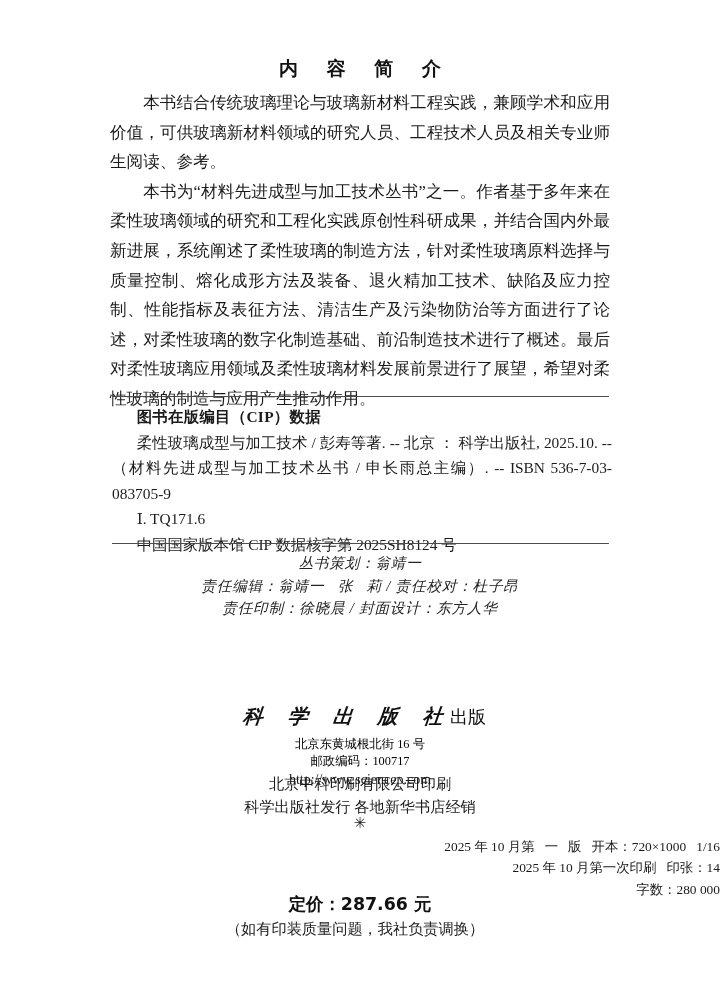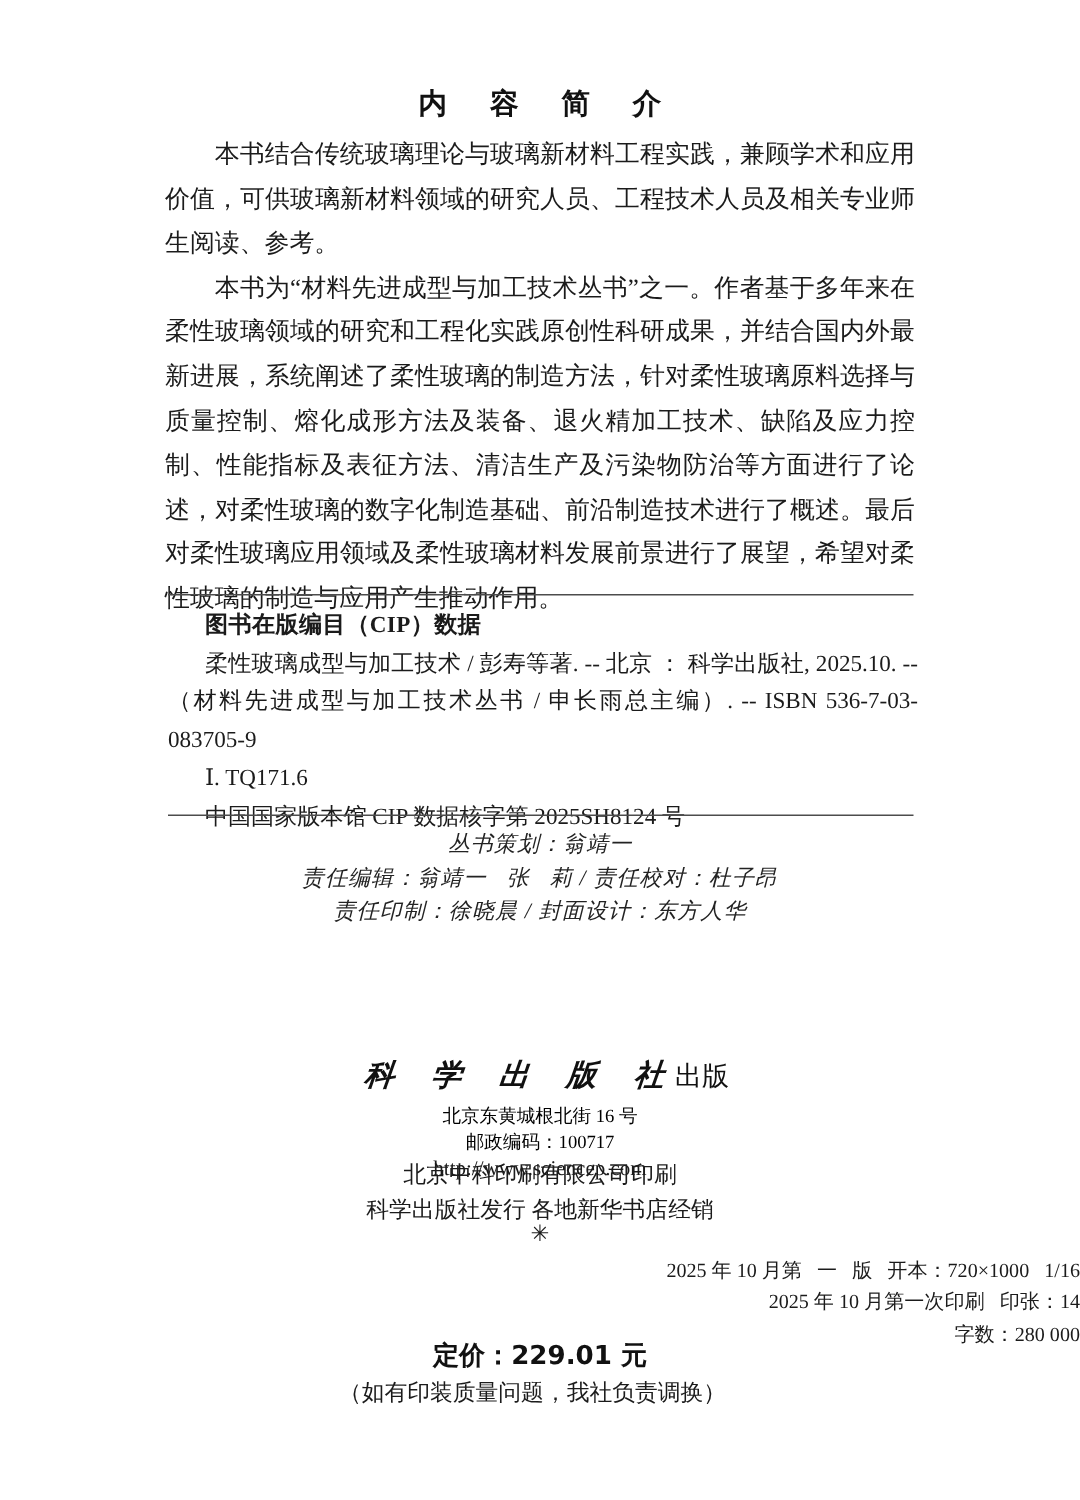--- a/index.html
+++ b/index.html
@@ -253,17 +253,17 @@
   </div>
 
   <div class="star">✳</div>
 
   <div class="imprint">
     <div>2025 年 10 月第   一   版   开本：720×1000   1/16</div>
     <div>2025 年 10 月第一次印刷   印张：14</div>
     <div>字数：280 000</div>
   </div>
 
-  <div class="price">定价：229.01 元</div>
+  <div class="price">定价：287.66 元</div>
 
   <div class="note">（如有印装质量问题，我社负责调换）</div>
 
 </div>
 
 </body></html>

